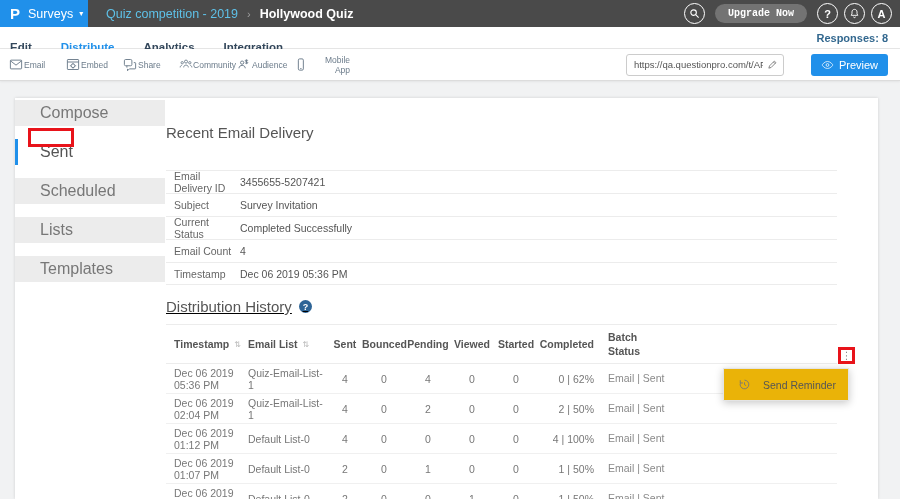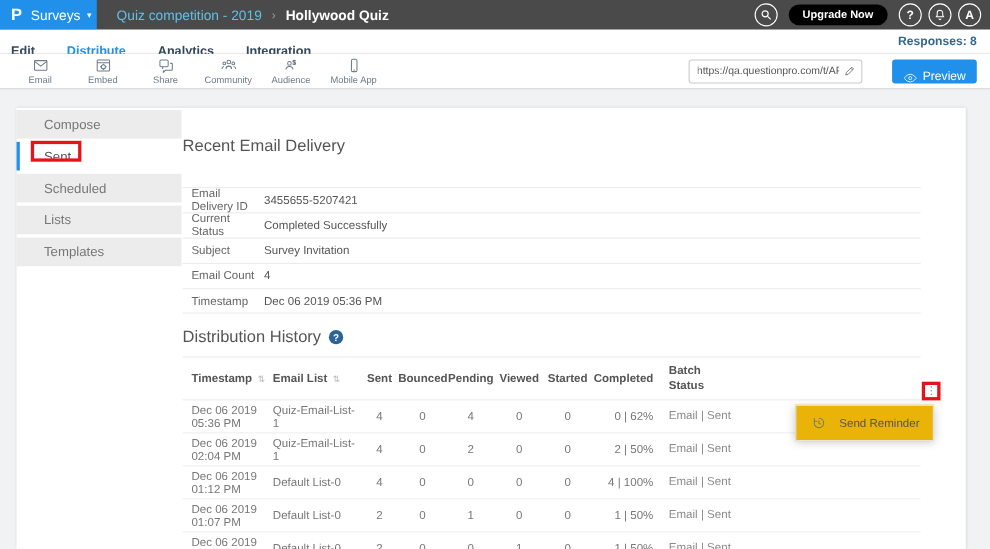--- a/index.html
+++ b/index.html
@@ -11,55 +11,55 @@
   .brand { width:88px; background:#2090ea; display:flex; align-items:center; padding-left:10px; gap:8px; }
   .logo { color:#fff; font-weight:bold; font-size:15px; line-height:1; }
   .brand-label { color:#fff; font-size:12.5px; }
   .caret { color:#fff; font-size:8px; margin-left:-2px; }
   .crumbs { flex:1; display:flex; align-items:center; padding-left:18px; gap:9px; font-size:12.5px; white-space:nowrap; overflow:hidden; }
   .crumb-parent { color:#5ec1e8; }
   .crumb-sep { color:#9f9f9f; font-size:11px; }
   .crumb-current { color:#fff; font-weight:bold; }
   .top-actions { display:flex; align-items:center; gap:6px; padding-right:8px; }
   .circle-btn { width:21px; height:21px; border:1.5px solid #fff; border-radius:50%; display:flex; align-items:center; justify-content:center; color:#fff; font-size:11px; font-weight:bold; background:transparent; flex:none; }
-  .upgrade { height:19px; background:#000000; border:none; border-radius:10px; color:#fff; font-size:10px; font-weight:bold; padding:0 13px; margin:0 4px; cursor:pointer; }
+  .upgrade { height:19px; background:#737373; border:none; border-radius:10px; color:#fff; font-size:10px; font-weight:bold; padding:0 13px; margin:0 4px; cursor:pointer;font-family:Liberation Mono, monospace; }
 
   
   .tabbar { position:absolute; top:27px; left:0; width:900px; height:22px; background:#fff; border-bottom:1px solid #e6e6e6; display:flex; align-items:center; padding:0 12px 0 8px; }
   .tab { font-size:11.5px; color:#33475b; font-weight:bold; margin-right:25px; padding:3px 2px 2px; cursor:pointer; border-bottom:2px solid transparent;margin-top:19px; }
   .tab.active { color:#2090ea; border-bottom-color:#2090ea; }
   .responses { margin-left:auto; color:#33688f; font-size:11px; font-weight:bold; }
 
   
   .channelbar { position:absolute; top:49px; left:0; width:900px; height:32px; background:#fff; border-bottom:1px solid #dcdcdc; box-shadow:0 1px 2px rgba(0,0,0,.06); display:flex; align-items:center; padding:0 12px 0 8px; }
-  .channel { width:57px; display:flex; flex-direction:column; align-items:center; gap:0; cursor:pointer;text-align:right; }
+  .channel { width:57px; display:flex; align-items:center; gap:0; cursor:pointer;text-align:right; }
   .channel svg { width:16px; height:15px; stroke:#6b7b8a; fill:none; stroke-width:1.5; }
   .channel-label { font-size:8.5px; color:#6b7b8a; }
   .urlbox { margin-left:auto; display:flex; align-items:center; height:22px; border:1px solid #ccc; border-radius:3px; width:158px; padding:0 5px 0 7px; gap:4px; background:#fff; }
   .url-text { flex:1; min-width:0; font-size:9.5px; color:#555; border:none; outline:none; background:transparent; font-family:"Liberation Sans",sans-serif; }
   .pencil svg { width:11px; height:11px; stroke:#555; fill:none; stroke-width:1.5; display:block; }
-  .preview-btn { display:flex; align-items:flex-end; gap:5px; height:22px; background:#2090ea; color:#fff; border:none; border-radius:3px; font-size:11px; padding:0 10px; margin-left:27px; cursor:pointer; }
+  .preview-btn { display:flex; align-items:center; gap:5px; height:22px; background:#2090ea; color:#fff; border:none; border-radius:3px; font-size:11px; padding:0 10px; margin-left:27px; cursor:pointer; }
   .preview-btn svg { width:13px; height:10px; stroke:#fff; fill:none; stroke-width:1.4; }
 
   
   .card { position:absolute; left:15px; top:98px; width:863px; height:401px; background:#fff; box-shadow:0 0 3px rgba(0,0,0,.14); }
   .sidebar { position:absolute; left:0; top:2px; width:150px; }
-  .side-item { height:26px; background:#ececec; margin-bottom:3px; display:flex; align-items:center; padding-left:22px; font-size:12px; color:#777; border-left:3px solid transparent; cursor:pointer; }
+  .side-item { height:26px; background:#ececec; margin-bottom:13px; display:flex; align-items:center; padding-left:22px; font-size:16px; color:#777; border-left:3px solid transparent; cursor:pointer; }
   .side-item.active { background:#fff; border-left-color:#2090ea; color:#555; }
 
   .content { position:absolute; left:151px; top:0; width:671px; }
   .section-title { font-size:15px; color:#555; font-weight:normal; }
   .t-recent { margin-top:26px; }
   .kv-table { margin-top:29px; }
   .kv-row { display:flex; align-items:center; height:23px; border-top:1px solid #ececec; font-size:10.5px; }
   .kv-row:last-child { border-bottom:1px solid #ececec; }
   .kv-label { width:74px; color:#666; padding-left:8px; flex:none; }
   .kv-value { color:#555; }
 
-  .history-title-row { display:flex; align-items:center; gap:7px; margin-top:13px; }
+  .history-title-row { display:flex; align-items:center; gap:7px; margin-top:13px;text-decoration:underline; }
   .help-badge { width:13px; height:13px; border-radius:50%; background:#2d6496; color:#fff; font-size:9px; font-weight:bold; display:flex; align-items:center; justify-content:center; cursor:pointer; }
 
   .h-table { margin-top:9px; }
   .h-header { display:flex; align-items:center; border-top:1px solid #ececec; border-bottom:1px solid #ececec; height:40px; font-size:10.5px; font-weight:bold; color:#555; }
   .h-row { display:flex; align-items:center; height:30px; border-bottom:1px solid #f0f0f0; font-size:10.5px; color:#777; }
   .c-ts { width:82px; padding-left:8px; flex:none; display:flex; align-items:center; }
   .c-list { width:80px; flex:none; display:flex; align-items:center; }
   .c-sent { width:34px; text-align:center; flex:none; }
   .c-num { width:44px; text-align:center; flex:none; }
   .c-completed { width:56px; text-align:right; flex:none; }
@@ -204,26 +204,26 @@
 
     <div class="content">
 
       <h2 class="section-title t-recent">Recent Email Delivery</h2>
       <div class="kv-table">
         <div class="kv-row">
           <span class="kv-label">Email Delivery ID</span>
           <span class="kv-value">3455655-5207421</span>
         </div>
         <div class="kv-row">
+          <span class="kv-label">Subject</span>
+          <span class="kv-value">Survey Invitation</span>
+        </div>
+        <div class="kv-row">
           <span class="kv-label">Current Status</span>
           <span class="kv-value">Completed Successfully</span>
-        </div>
-        <div class="kv-row">
-          <span class="kv-label">Subject</span>
-          <span class="kv-value">Survey Invitation</span>
         </div>
         <div class="kv-row">
           <span class="kv-label">Email Count</span>
           <span class="kv-value">4</span>
         </div>
         <div class="kv-row">
           <span class="kv-label">Timestamp</span>
           <span class="kv-value">Dec 06 2019 05:36 PM</span>
         </div>
       </div>

